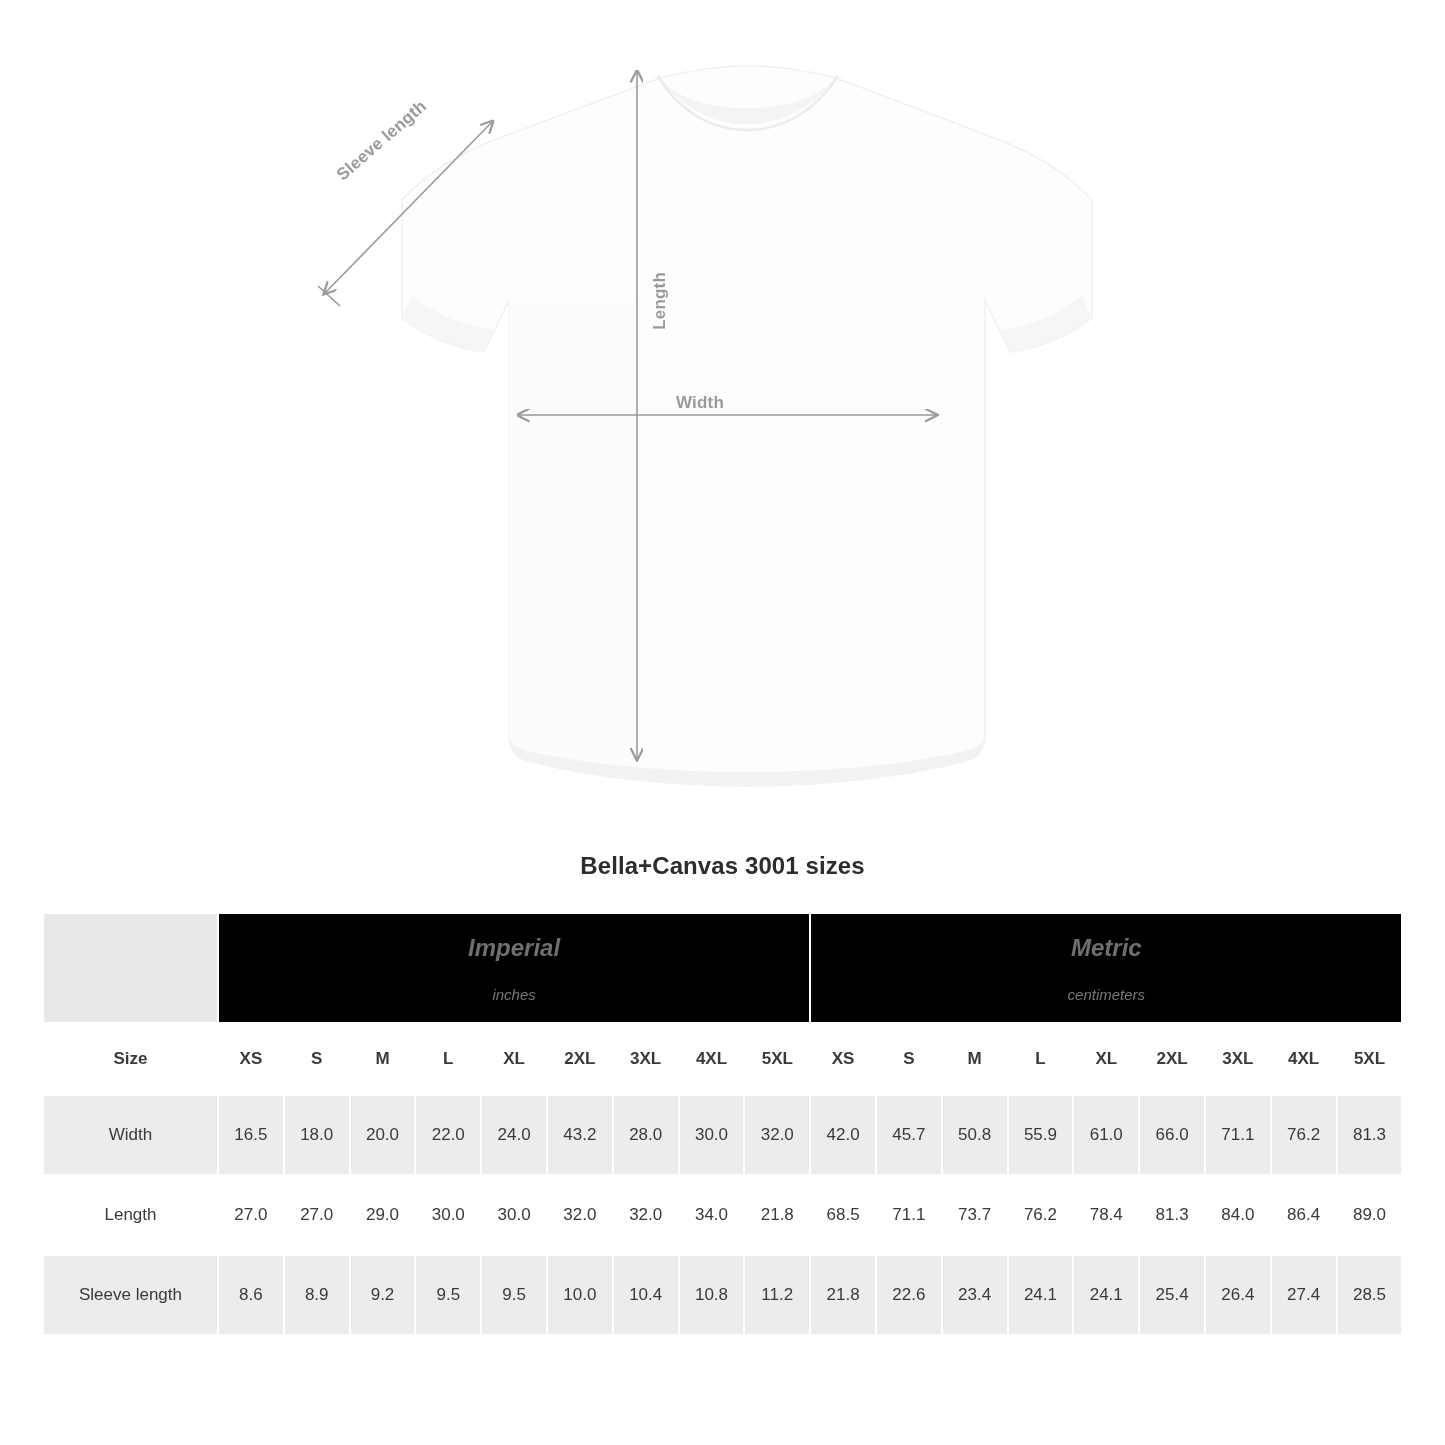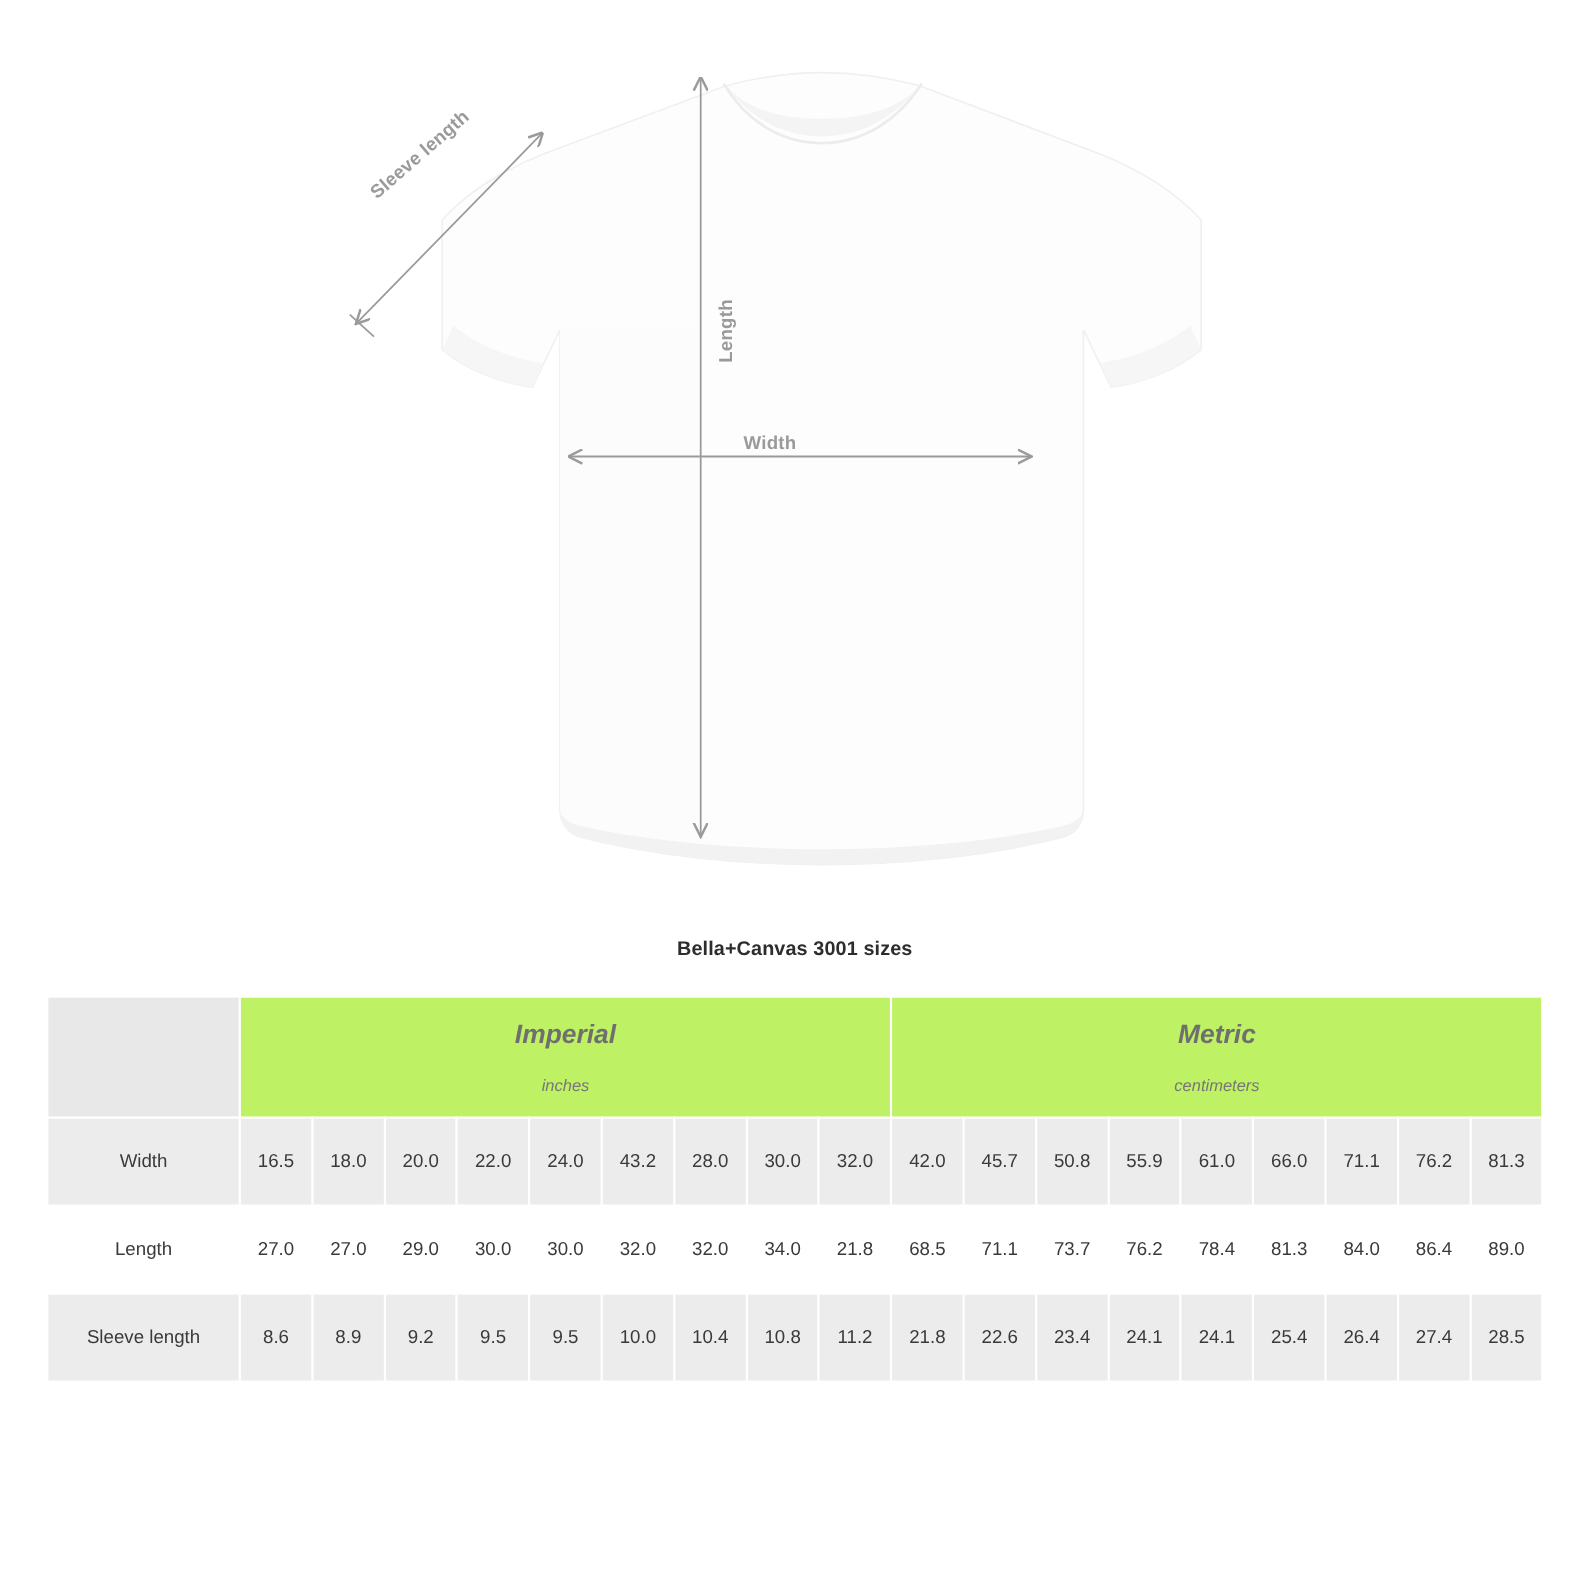--- a/index.html
+++ b/index.html
@@ -51,21 +51,21 @@
     transform: rotate(-41deg);
     transform-origin: left top;
   }
 
   
   .title-block {
     text-align: center;
     margin-top: 22px;
   }
   .chart-title {
-    font-size: 18px;
+    font-size: 24px;
     font-weight: bold;
     color: #2d2d2d;
     margin: 0;
     letter-spacing: 0.1px;
   }
   .chart-note {
     font-size: 16.5px;
     font-style: italic;
     color: #6b6b6b;
     margin-top: 14px;
@@ -83,21 +83,21 @@
   }
   table.size-table td,
   table.size-table th {
     border: 2px solid #ffffff;
     text-align: center;
     font-size: 16px;
     color: #3a3a3a;
     font-weight: normal;
   }
   .unit-head {
-    background: #bef264;
+    background: #000000;
     height: 110px;
     vertical-align: middle;
   }
   .unit-head .unit-name {
     font-size: 24px;
     font-style: italic;
     font-weight: bold;
     color: #6f6f6f;
   }
   .unit-head .unit-sub {
@@ -230,20 +230,41 @@
         <td class="unit-head" colspan="9">
           <div class="unit-name">Imperial</div>
           <div class="unit-sub">inches</div>
         </td>
         <td class="unit-head" colspan="9">
           <div class="unit-name">Metric</div>
           <div class="unit-sub">centimeters</div>
         </td>
       </tr>
 
+      <tr class="row-sizes">
+        <td class="rowhead">Size</td>
+        <td>XS</td>
+        <td>S</td>
+        <td>M</td>
+        <td>L</td>
+        <td>XL</td>
+        <td>2XL</td>
+        <td>3XL</td>
+        <td>4XL</td>
+        <td>5XL</td>
+        <td>XS</td>
+        <td>S</td>
+        <td>M</td>
+        <td>L</td>
+        <td>XL</td>
+        <td>2XL</td>
+        <td>3XL</td>
+        <td>4XL</td>
+        <td>5XL</td>
+      </tr>
 
       <tr class="row-data row-shaded">
         <td class="rowhead">Width</td>
         <td>16.5</td>
         <td>18.0</td>
         <td>20.0</td>
         <td>22.0</td>
         <td>24.0</td>
         <td>43.2</td>
         <td>28.0</td>

